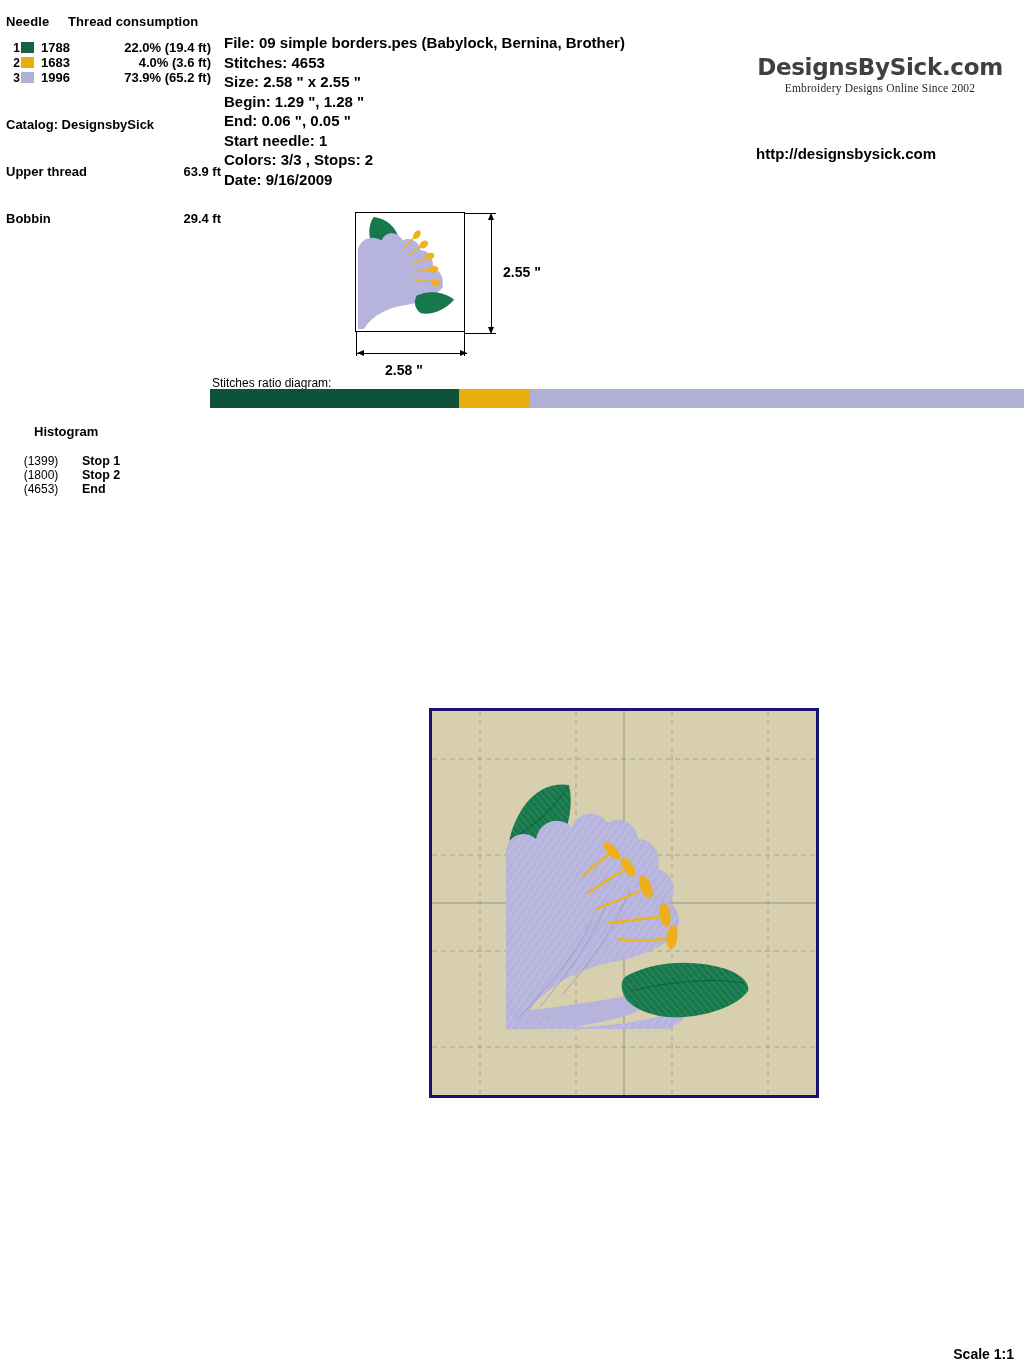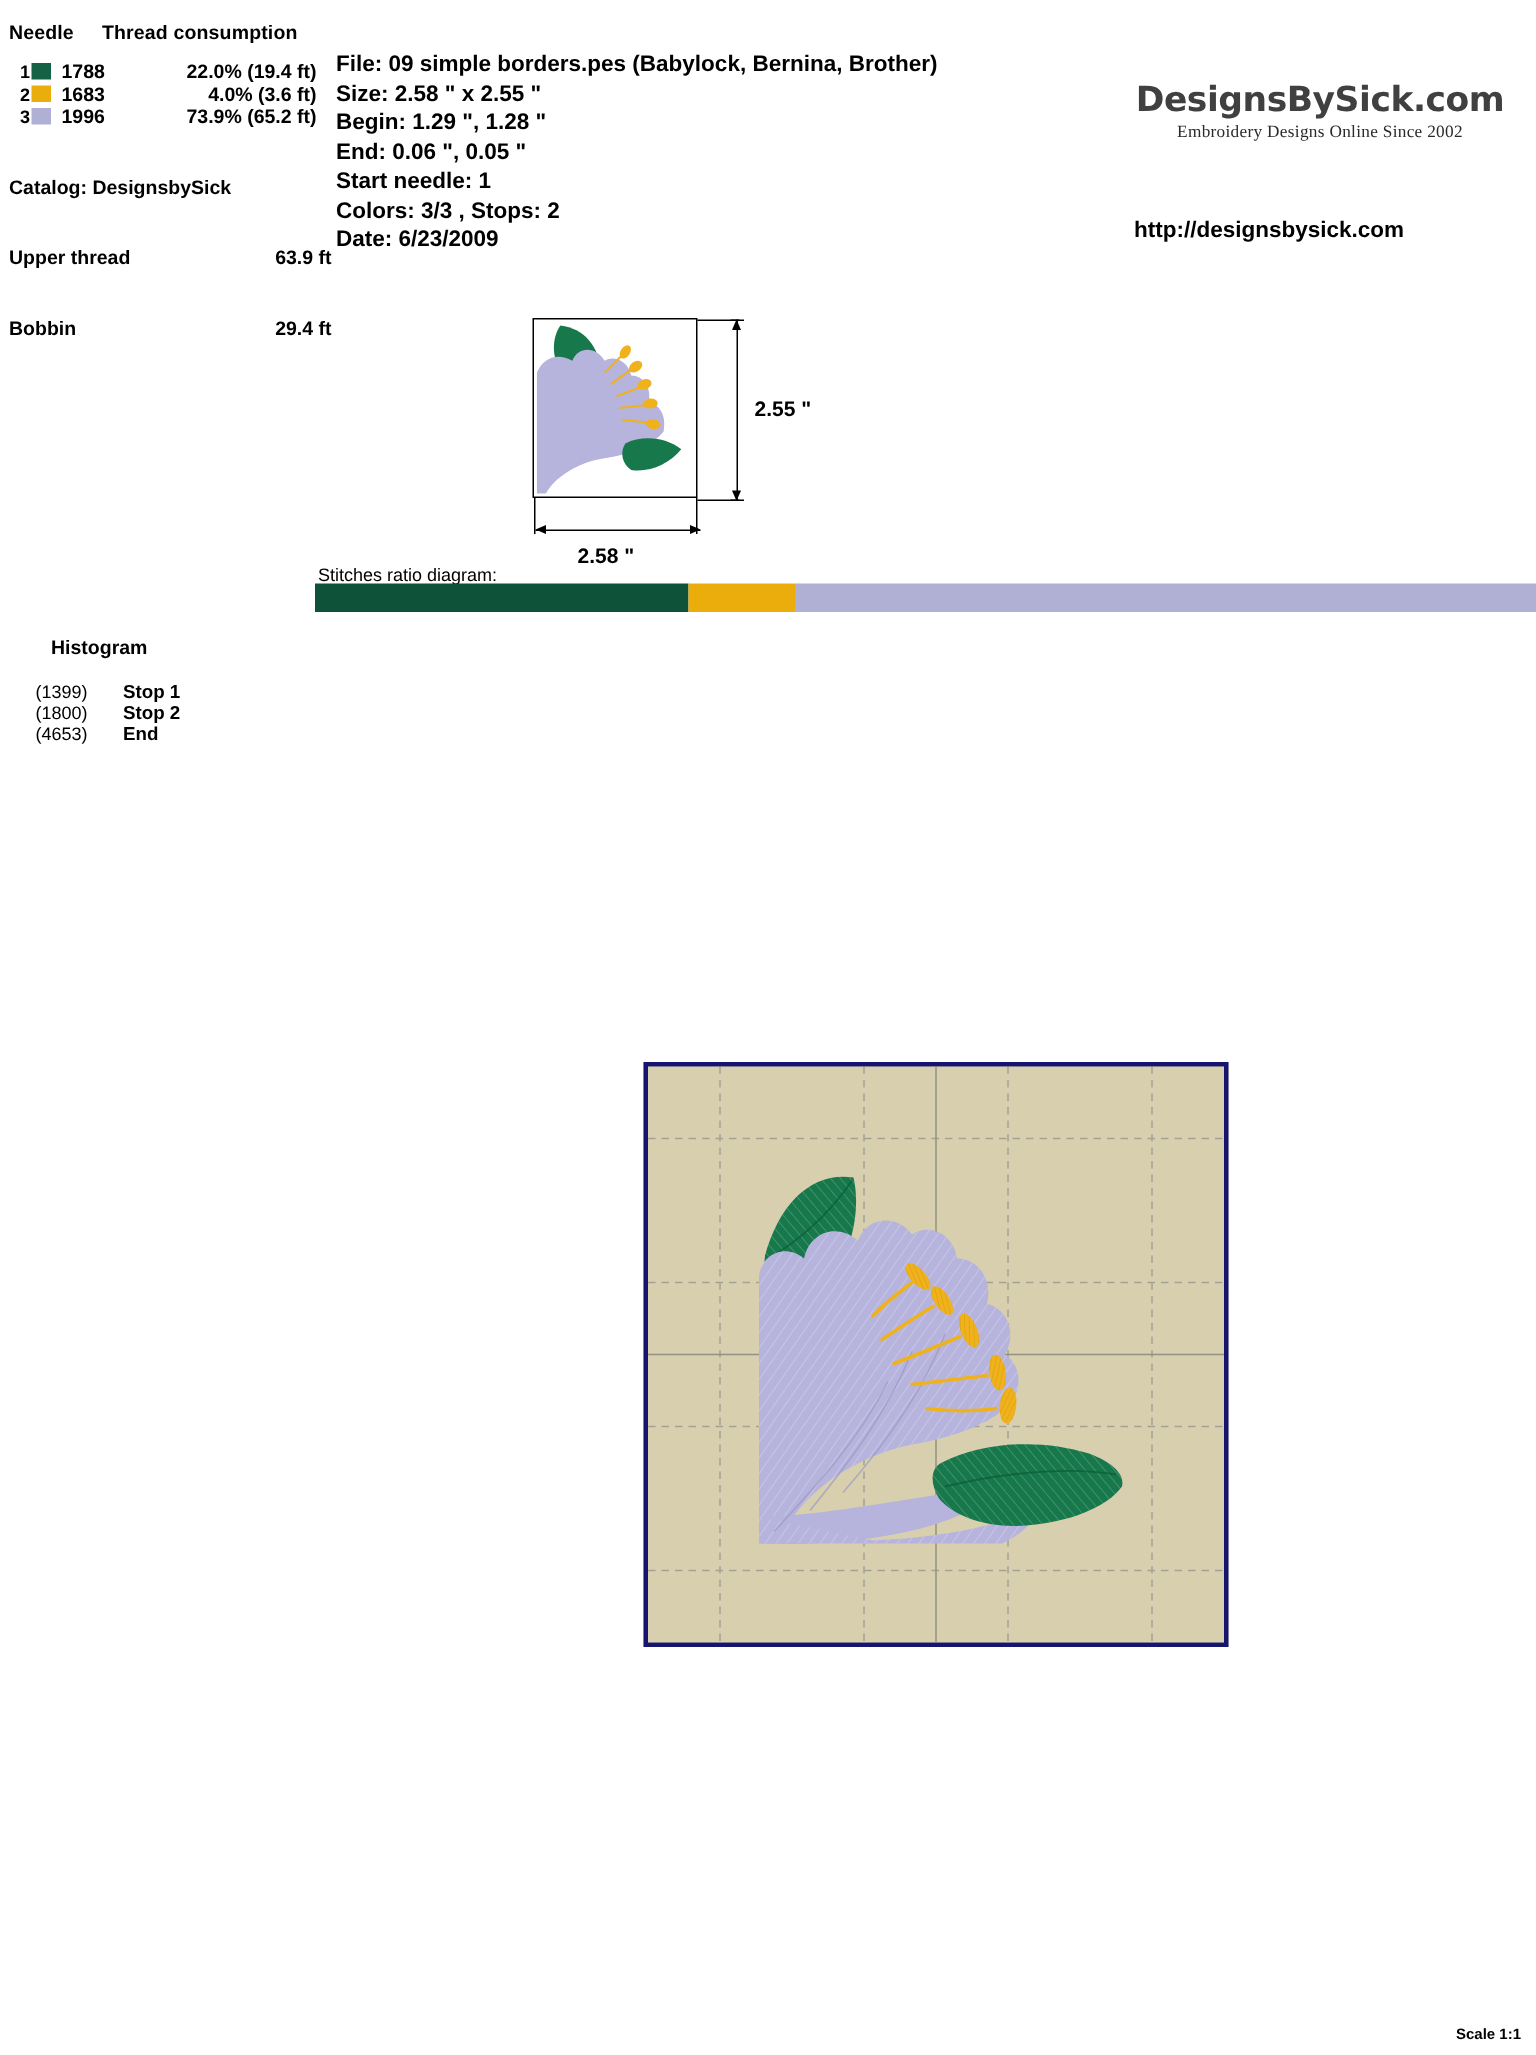--- a/index.html
+++ b/index.html
@@ -264,21 +264,21 @@
     box-sizing: border-box;
     background: #d8cfae;
     overflow: hidden;
   }
   .preview-svg { display: block; width: 100%; height: 100%; }
 
   
   .scale-note {
     position: absolute;
     right: 10px; bottom: 8px;
-    font-size: 10px;
+    font-size: 14px;
     font-weight: bold;
     white-space: nowrap;
   }
 </style>
 </head>
 <body>
 
 <div class="needle-panel">
   <div class="needle-head">
     <span class="col-needle">Needle</span><span>Thread consumption</span>
@@ -302,26 +302,27 @@
       <span class="lbl">Upper thread</span><span class="val">63.9 ft</span>
     </div>
     <div class="cat-line">
       <span class="lbl">Bobbin</span><span class="val">29.4 ft</span>
     </div>
   </div>
 </div>
 
 <div class="file-info">
   <div class="fi-line">File: 09 simple borders.pes  (Babylock, Bernina, Brother)</div>
+  <div class="fi-line">Stitches: 4653</div>
   <div class="fi-line">Size: 2.58 " x 2.55 "</div>
   <div class="fi-line">Begin: 1.29 ", 1.28 "</div>
   <div class="fi-line">End: 0.06 ", 0.05 "</div>
   <div class="fi-line">Start needle: 1</div>
   <div class="fi-line">Colors: 3/3 , Stops: 2</div>
-  <div class="fi-line">Date: 6/23/2009</div>
+  <div class="fi-line">Date: 9/16/2009</div>
 </div>
 
 <div class="logo-box">
   <div class="logo-wordmark">DesignsBySick.com</div>
   <div class="logo-tag">Embroidery Designs Online Since 2002</div>
 </div>
 <div class="site-url">http://designsbysick.com</div>
 
 <div class="thumb-area">
   <div class="thumb-frame">

